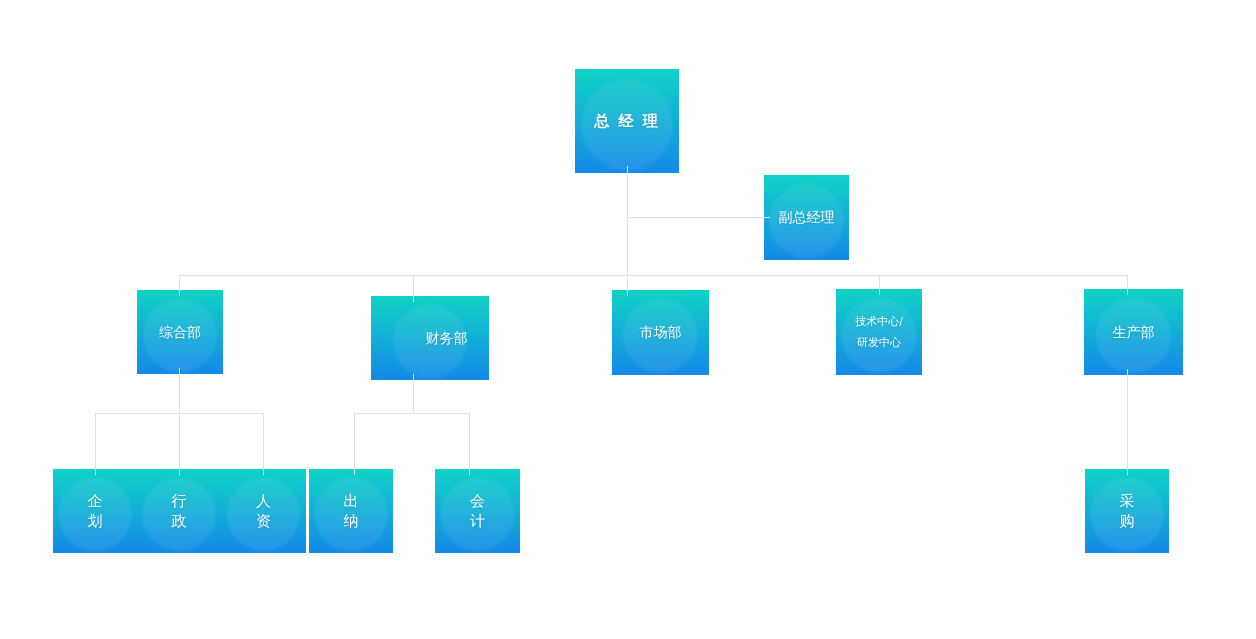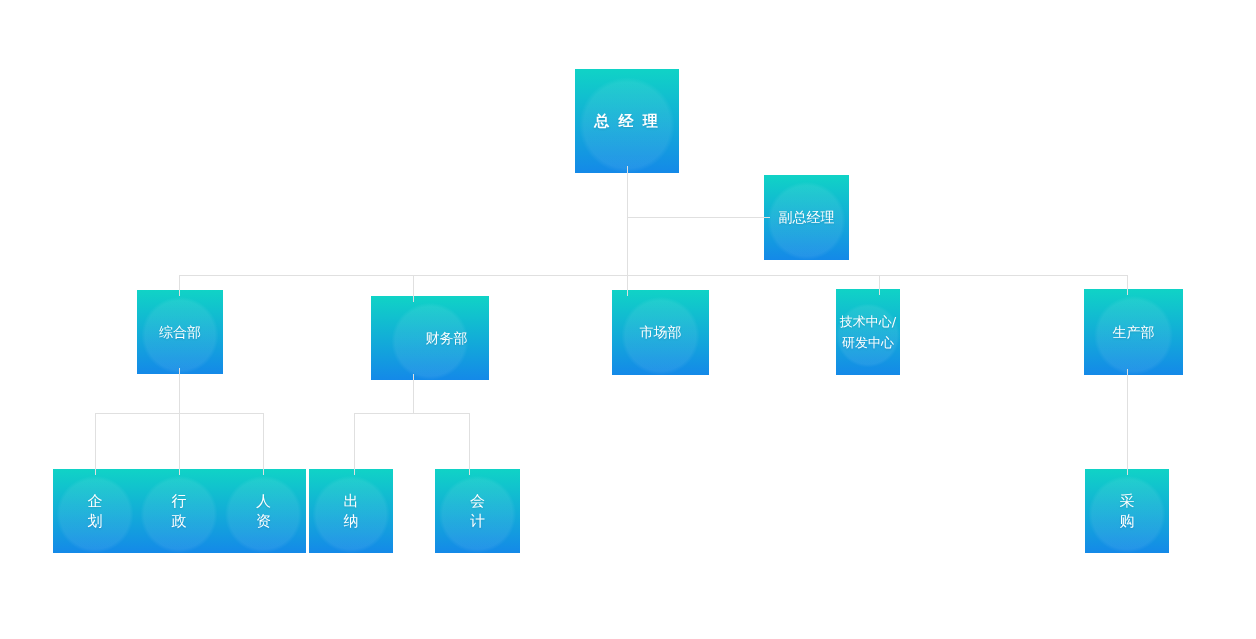--- a/index.html
+++ b/index.html
@@ -45,22 +45,22 @@
   .hl { height: 1px; }
   .vl { width: 1px; }
 
   
   .n-gm   { left: 575px; top: 69px;  width: 104px; height: 104px;
             font-weight: bold; font-size: 15px; letter-spacing: 2px; }
   .n-dgm  { left: 764px; top: 175px; width: 85px; height: 85px; }
   .n-gen  { left: 137px; top: 290px; width: 86px; height: 84px; }
   .n-fin  { left: 371px; top: 296px; width: 85px; height: 84px; padding-left: 33px; }
   .n-mkt  { left: 612px; top: 290px; width: 97px; height: 85px; }
-  .n-tech { left: 836px; top: 289px; width: 64px; height: 86px;
-            font-size: 13px; line-height: 21px; }
+  .n-tech { left: 836px; top: 289px; width: 86px; height: 86px;
+            font-size: 11px; line-height: 21px; }
   .n-prod { left: 1084px; top: 289px; width: 99px; height: 86px; }
   .n-plan { left: 53px;  top: 469px; width: 84px; height: 84px; }
   .n-admin{ left: 137px; top: 469px; width: 84px; height: 84px; }
   .n-hr   { left: 221px; top: 469px; width: 85px; height: 84px; }
   .n-cash { left: 309px; top: 469px; width: 84px; height: 84px; }
   .n-acct { left: 435px; top: 469px; width: 85px; height: 84px; }
   .n-proc { left: 1085px; top: 469px; width: 84px; height: 84px; }
   .v2 { font-size: 15px; line-height: 20px; }
 </style>
 </head>

